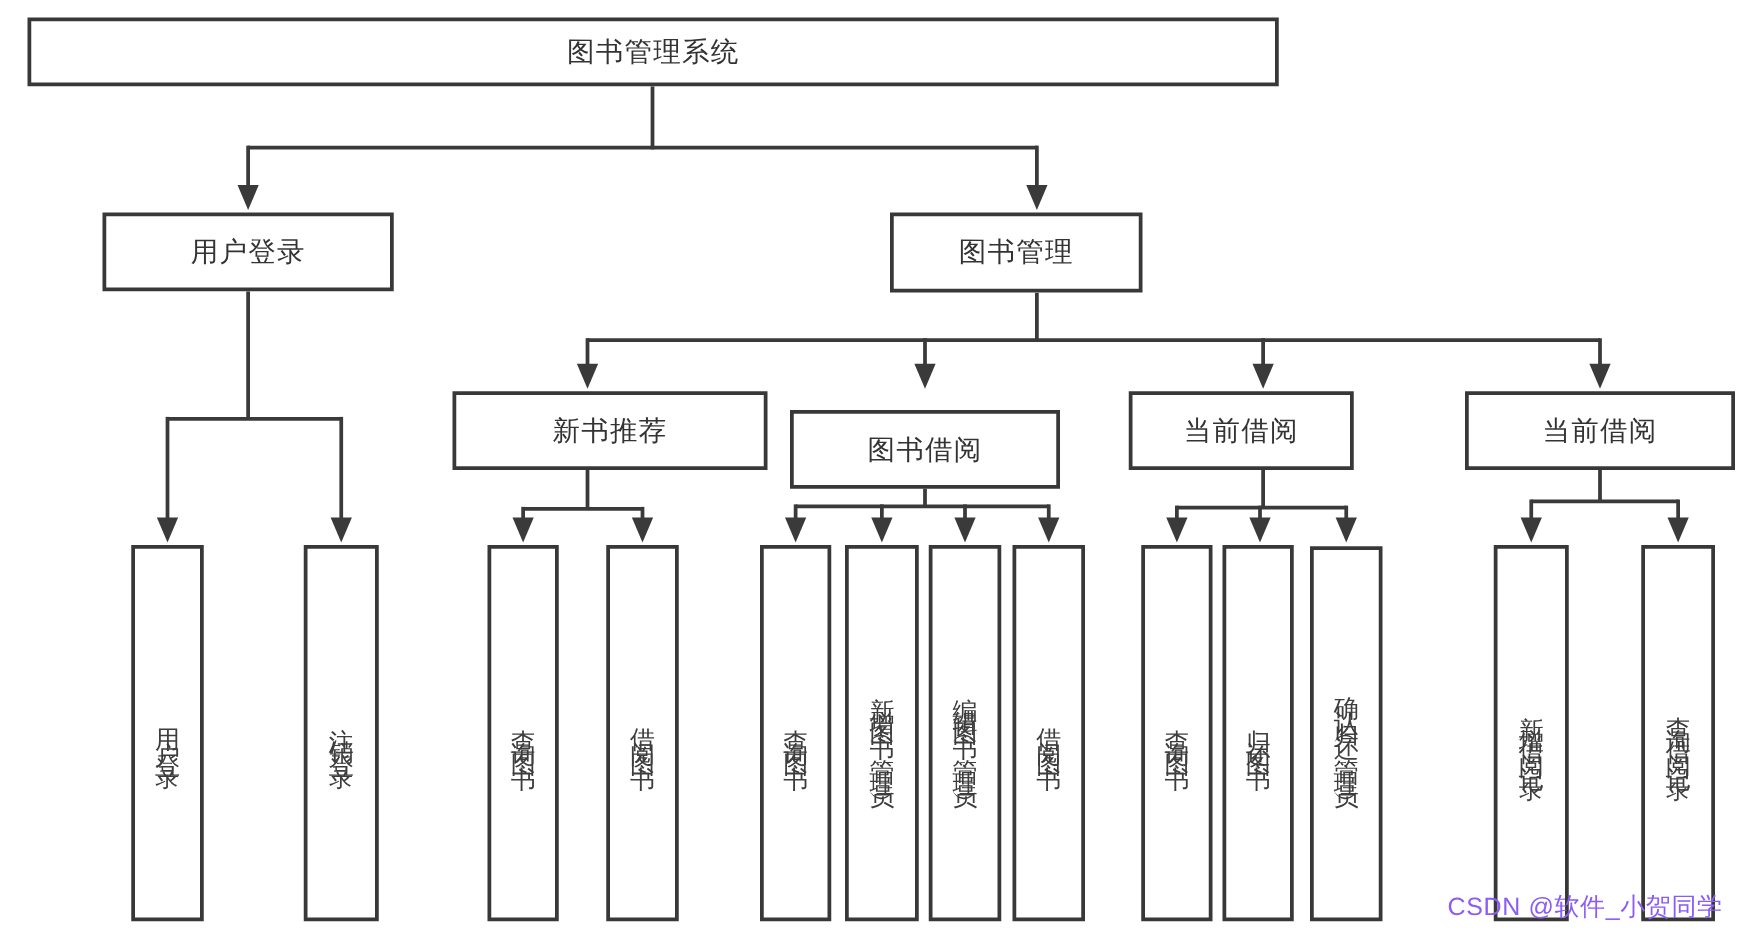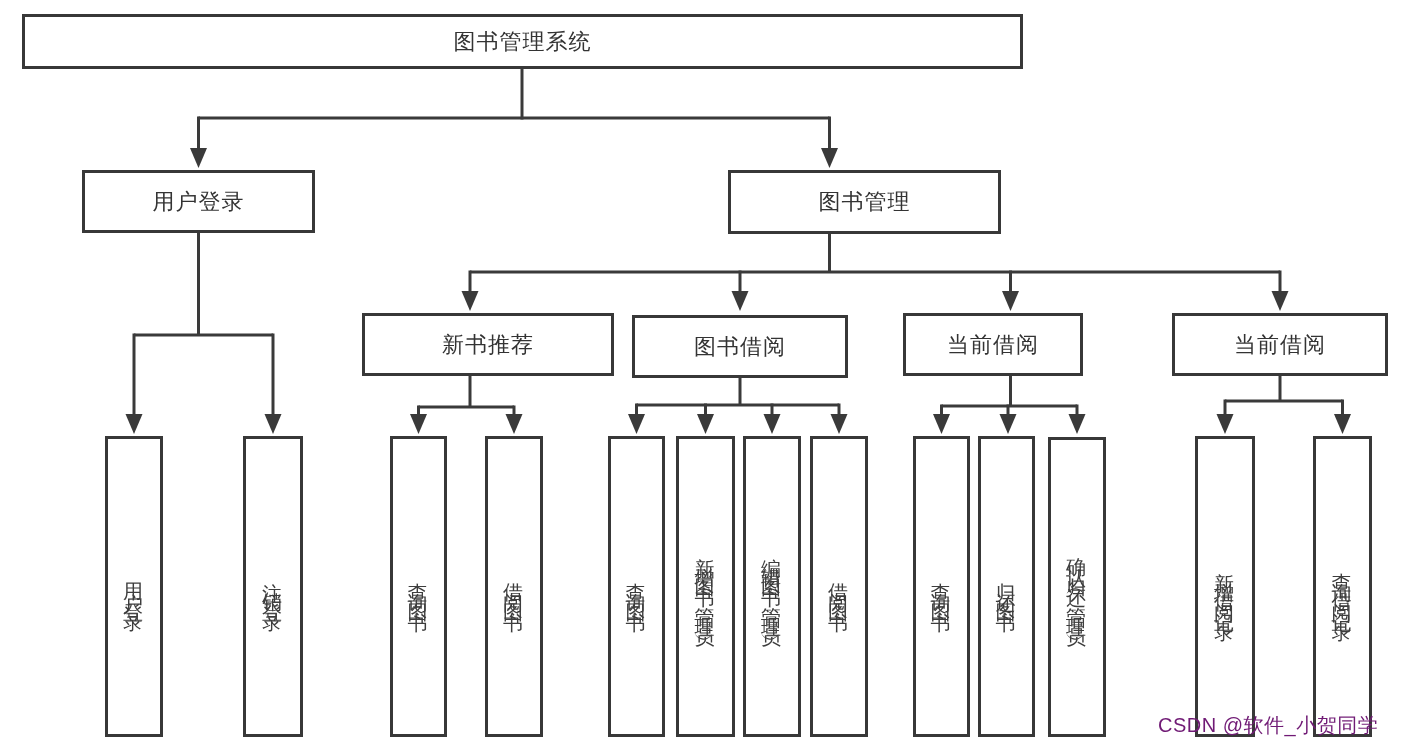--- a/index.html
+++ b/index.html
@@ -23,21 +23,21 @@
   .box.h span {
     font-size:22px; letter-spacing:1px; white-space:nowrap;
   }
   .box.v span {
     writing-mode:vertical-rl;
     font-size:20px; letter-spacing:10px;
     color:#3d3d3d;
   }
   .watermark {
     position:absolute; left:1158px; top:712px; z-index:2;
-    font-size:20px; color:#701a75; letter-spacing:0.5px;
+    font-size:20px; color:#8b5cf6; letter-spacing:0.5px;
     white-space:nowrap;
   }
 </style>
 </head>
 <body>
 
 <div class="canvas">
 
   <svg class="wires" viewBox="0 0 1405 747">
     <g>
@@ -114,28 +114,28 @@
     </g>
   </svg>
 
   <div class="box h" style="left:22px;top:14px;width:1001px;height:55px">
     <span>图书管理系统</span>
   </div>
 
   <div class="box h" style="left:82px;top:170px;width:233px;height:63px">
     <span>用户登录</span>
   </div>
-  <div class="box h" style="left:728px;top:170px;width:273px;height:64px">
+  <div class="box h" style="left:712px;top:170px;width:202px;height:64px">
     <span>图书管理</span>
   </div>
 
   <div class="box h" style="left:362px;top:313px;width:252px;height:63px">
     <span>新书推荐</span>
   </div>
-  <div class="box h" style="left:632px;top:315px;width:216px;height:63px">
+  <div class="box h" style="left:632px;top:328px;width:216px;height:63px">
     <span>图书借阅</span>
   </div>
   <div class="box h" style="left:903px;top:313px;width:180px;height:63px">
     <span>当前借阅</span>
   </div>
   <div class="box h" style="left:1172px;top:313px;width:216px;height:63px">
     <span>当前借阅</span>
   </div>
 
   <div class="box v" style="left:105px;top:436px;width:58px;height:301px">

